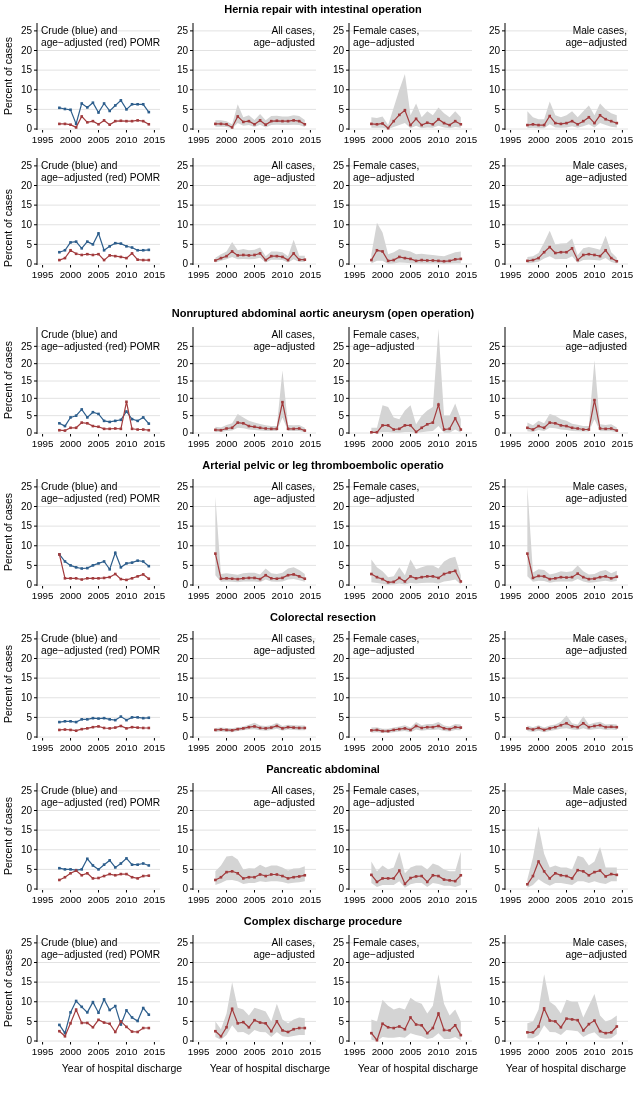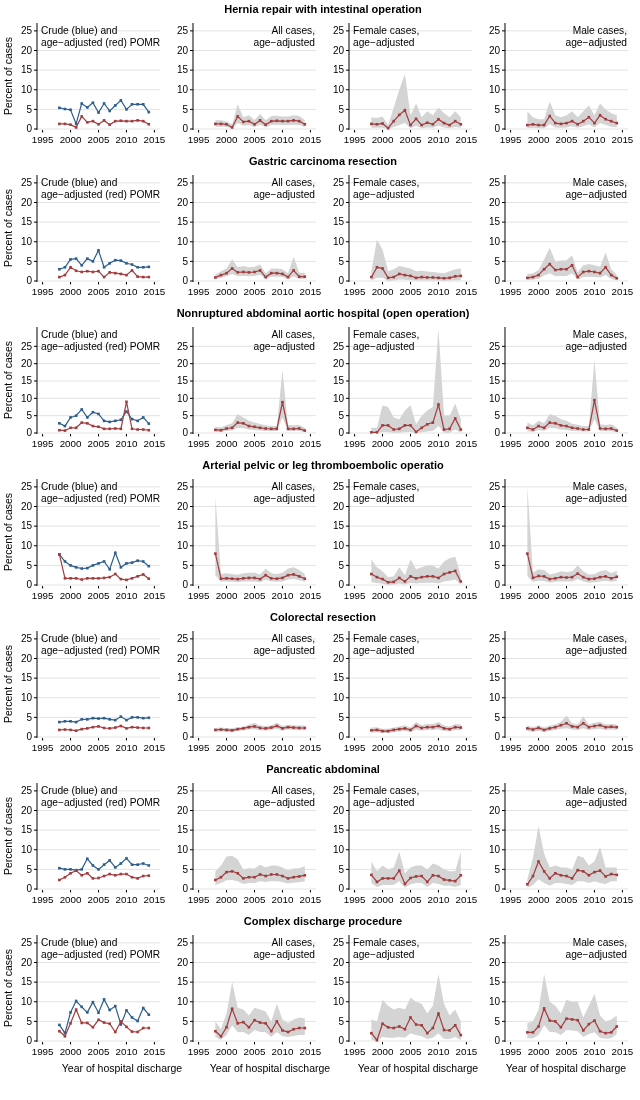--- a/index.html
+++ b/index.html
@@ -255,21 +255,20 @@
           <line x1="116.45454545454545" y1="111" x2="116.45454545454545" y2="113.5" stroke="#000" stroke-width="1"></line>
           <text x="116.45454545454545" y="124" text-anchor="middle" font-size="9.8" font-family="&quot;Liberation Sans&quot;, sans-serif" fill="#000" dn="x-tick-label">2010</text>
           <line x1="144.40909090909093" y1="111" x2="144.40909090909093" y2="113.5" stroke="#000" stroke-width="1"></line>
           <text x="144.40909090909093" y="124" text-anchor="middle" font-size="9.8" font-family="&quot;Liberation Sans&quot;, sans-serif" fill="#000" dn="x-tick-label">2015</text>
           <text x="149" y="15" text-anchor="end" font-size="10.2" font-family="&quot;Liberation Sans&quot;, sans-serif" fill="#000" dn="panel-label">Male cases,</text>
           <text x="149" y="27" text-anchor="end" font-size="10.2" font-family="&quot;Liberation Sans&quot;, sans-serif" fill="#000" dn="panel-label">age−adjusted</text>
         </svg>
       </div>
     </div>
     <div class="chart-row">
-      <div class="row-title">Gastric carcinoma resection</div>
       <div class="ylab">Percent of cases</div>
       <div class="panels">
         <svg width="156" height="130" viewBox="0 0 156 130">
           <clipPath id="clip-r1-p0">
             <rect x="27" y="6" width="123" height="104"></rect>
           </clipPath>
           <line x1="27" y1="110" x2="150" y2="110" stroke="#e2e2e2" stroke-width="1"></line>
           <line x1="27" y1="90.37735849056604" x2="150" y2="90.37735849056604" stroke="#e2e2e2" stroke-width="1"></line>
           <line x1="27" y1="70.75471698113208" x2="150" y2="70.75471698113208" stroke="#e2e2e2" stroke-width="1"></line>
           <line x1="27" y1="51.132075471698116" x2="150" y2="51.132075471698116" stroke="#e2e2e2" stroke-width="1"></line>
@@ -498,21 +497,21 @@
           <line x1="116.45454545454545" y1="111" x2="116.45454545454545" y2="113.5" stroke="#000" stroke-width="1"></line>
           <text x="116.45454545454545" y="124" text-anchor="middle" font-size="9.8" font-family="&quot;Liberation Sans&quot;, sans-serif" fill="#000" dn="x-tick-label">2010</text>
           <line x1="144.40909090909093" y1="111" x2="144.40909090909093" y2="113.5" stroke="#000" stroke-width="1"></line>
           <text x="144.40909090909093" y="124" text-anchor="middle" font-size="9.8" font-family="&quot;Liberation Sans&quot;, sans-serif" fill="#000" dn="x-tick-label">2015</text>
           <text x="149" y="15" text-anchor="end" font-size="10.2" font-family="&quot;Liberation Sans&quot;, sans-serif" fill="#000" dn="panel-label">Male cases,</text>
           <text x="149" y="27" text-anchor="end" font-size="10.2" font-family="&quot;Liberation Sans&quot;, sans-serif" fill="#000" dn="panel-label">age−adjusted</text>
         </svg>
       </div>
     </div>
     <div class="chart-row">
-      <div class="row-title">Nonruptured abdominal aortic hospital (open operation)</div>
+      <div class="row-title">Nonruptured abdominal aortic aneurysm (open operation)</div>
       <div class="ylab">Percent of cases</div>
       <div class="panels">
         <svg width="156" height="130" viewBox="0 0 156 130">
           <clipPath id="clip-r2-p0">
             <rect x="27" y="6" width="123" height="104"></rect>
           </clipPath>
           <line x1="27" y1="110" x2="150" y2="110" stroke="#e2e2e2" stroke-width="1"></line>
           <line x1="27" y1="92.66666666666667" x2="150" y2="92.66666666666667" stroke="#e2e2e2" stroke-width="1"></line>
           <line x1="27" y1="75.33333333333334" x2="150" y2="75.33333333333334" stroke="#e2e2e2" stroke-width="1"></line>
           <line x1="27" y1="58" x2="150" y2="58" stroke="#e2e2e2" stroke-width="1"></line>

